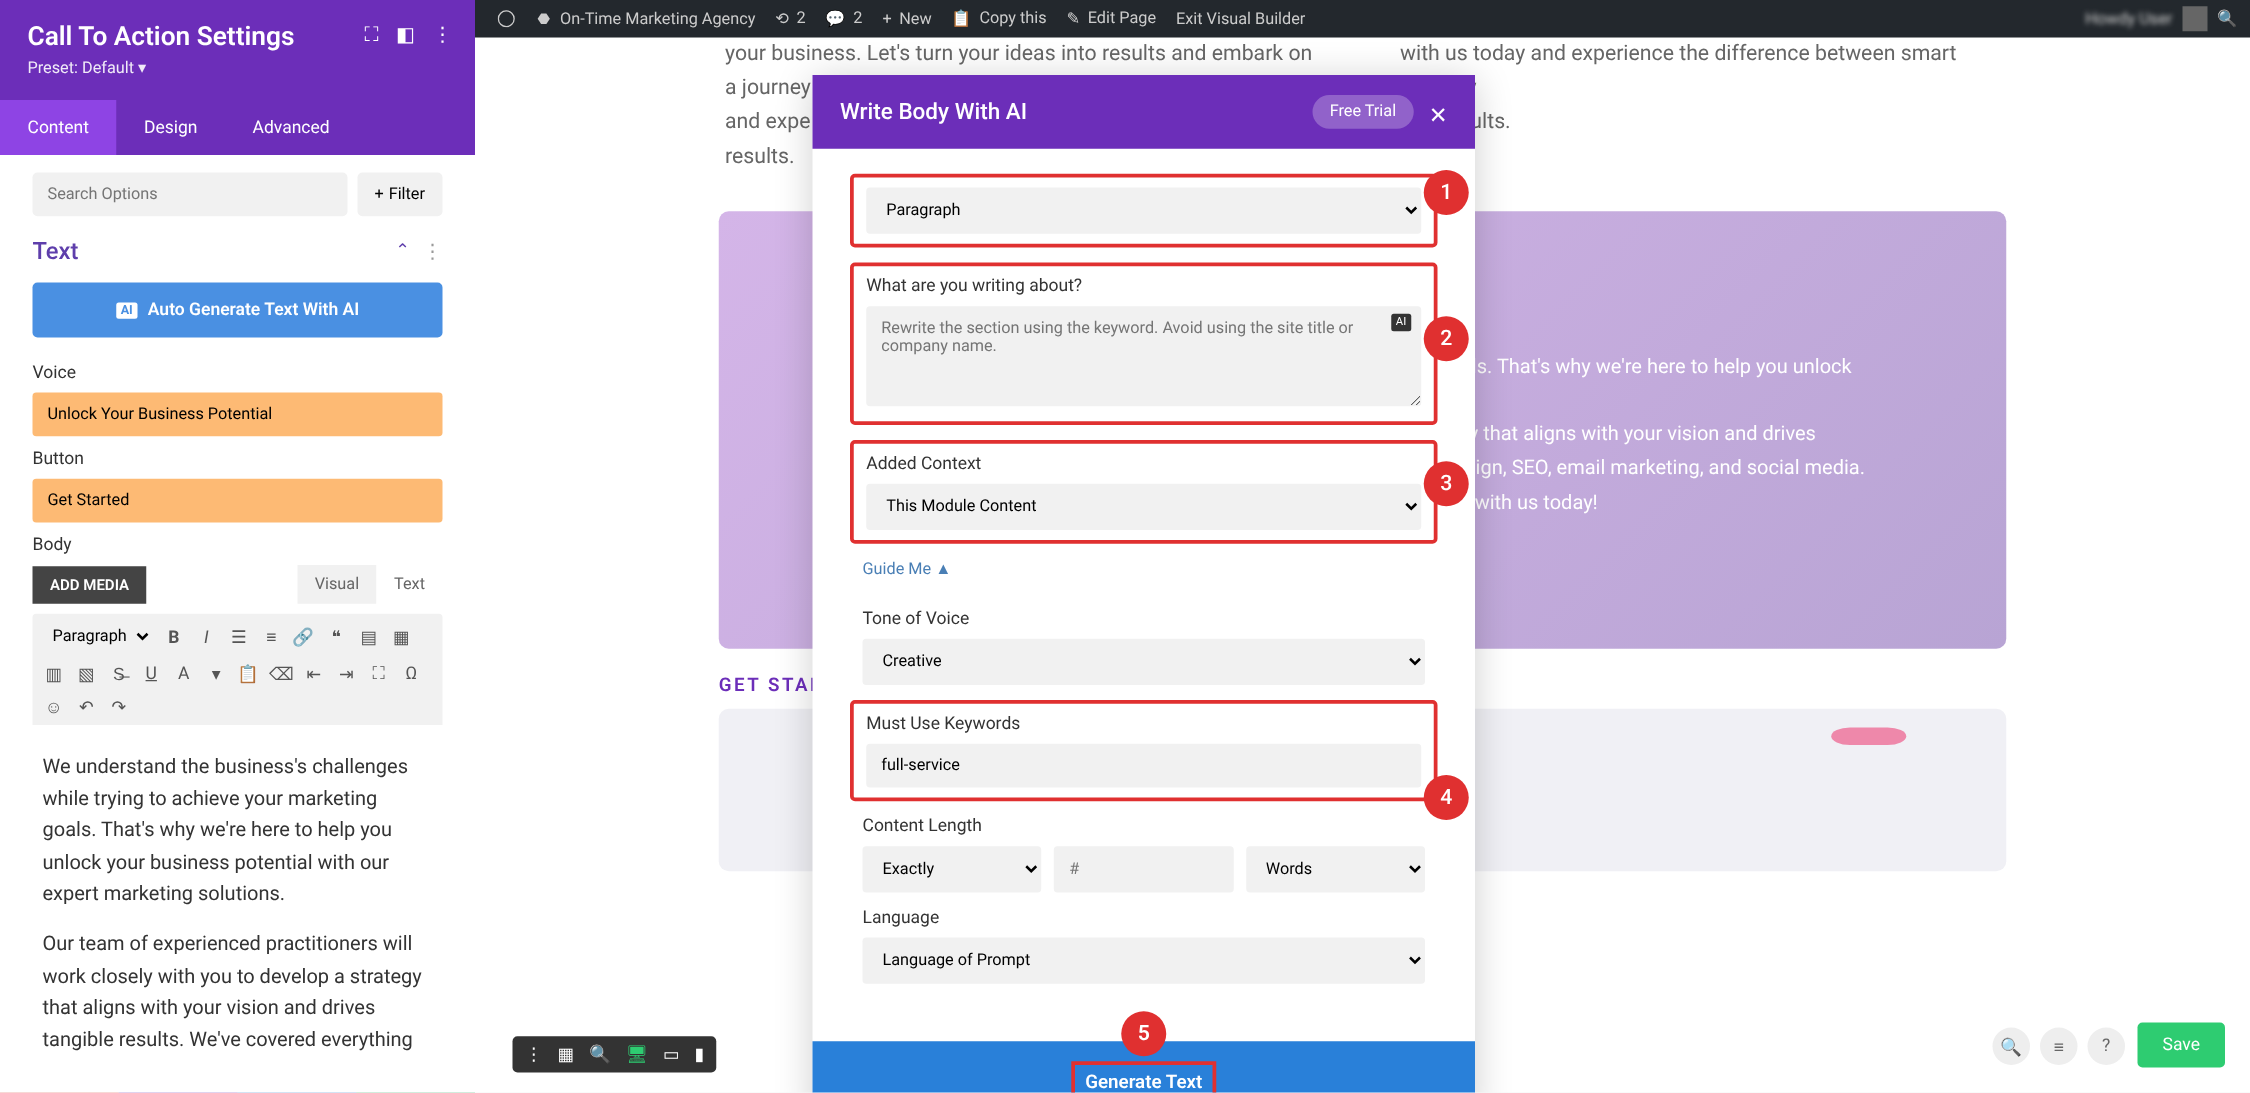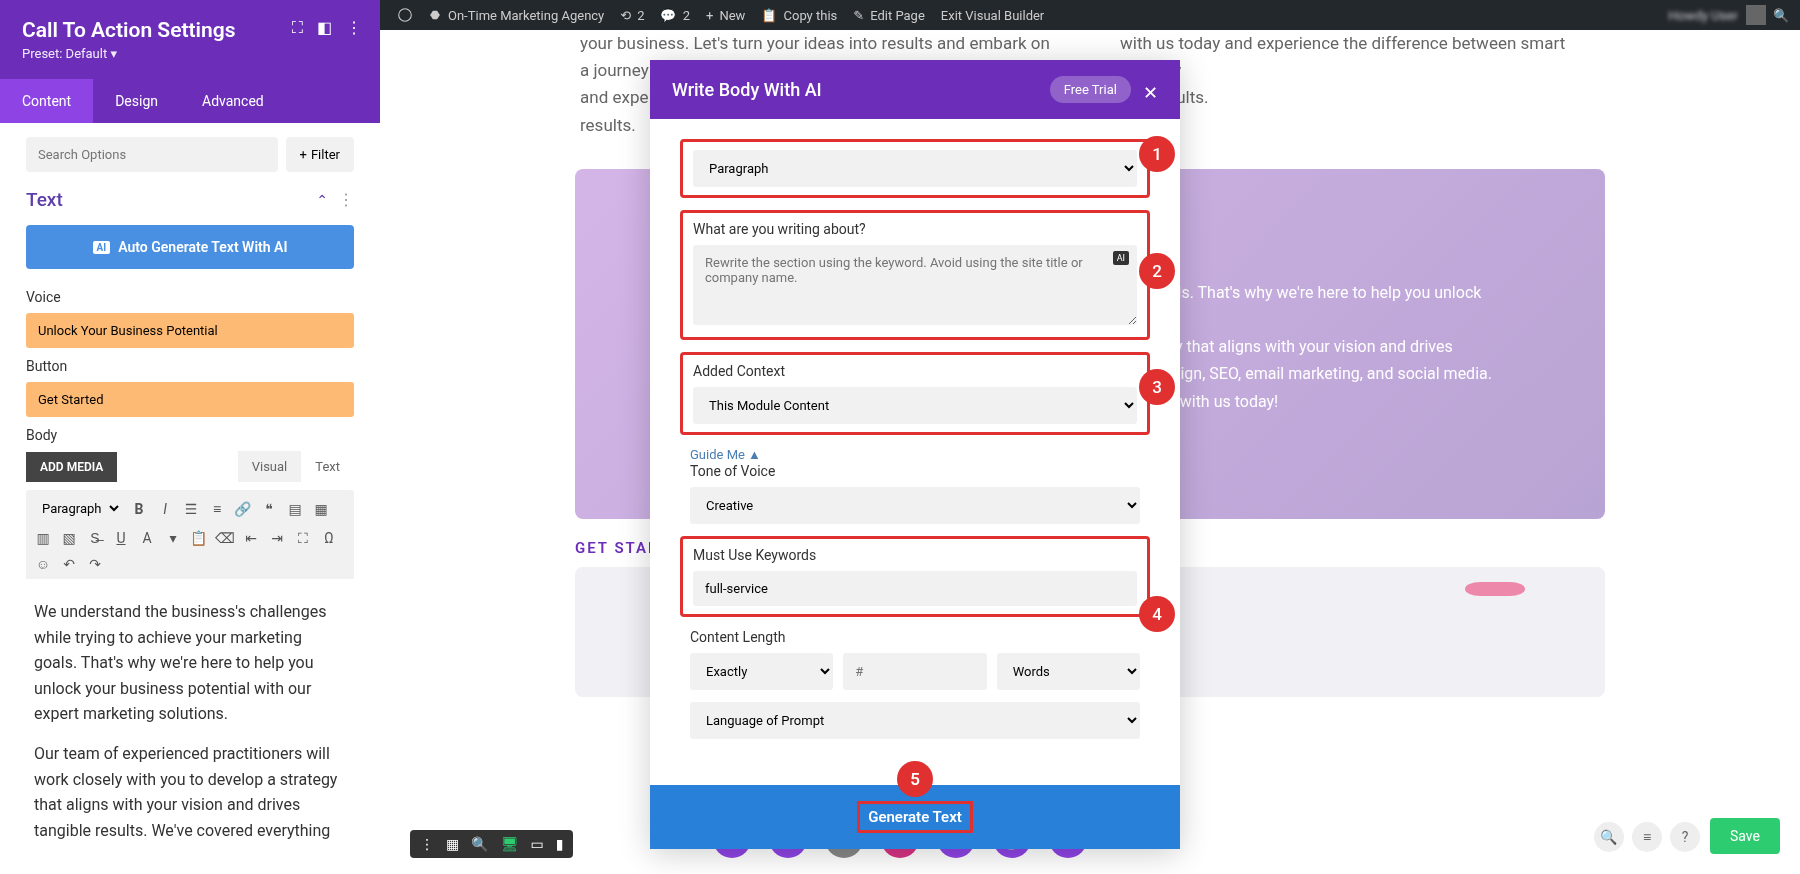--- a/index.html
+++ b/index.html
@@ -58,21 +58,21 @@
 .free-trial{background:rgba(255,255,255,.25);padding:6px 14px;border-radius:14px;font-size:13px;margin-right:12px}
 .modal-close{cursor:pointer;font-size:18px}
 .modal-body{padding:20px 30px}
 .m-field{border:3px solid #e03030;border-radius:4px;padding:8px 10px;margin-bottom:12px;position:relative}
 .m-field.noborder{border:none;padding:0 10px}
 .m-label{font-size:14px;color:#333;margin-bottom:8px}
 .m-select,.m-input{width:100%;background:#f1f1f1;border:none;padding:10px 12px;border-radius:3px;font-size:13px}
 .m-textarea{width:100%;background:#f1f1f1;border:none;padding:10px 12px;border-radius:3px;font-size:13px;height:80px;resize:vertical}
 .ai-icon-box{position:absolute;right:18px;top:38px;background:#333;color:#fff;font-size:9px;padding:2px 4px;border-radius:2px}
 .callout{position:absolute;right:-28px;width:36px;height:36px;background:#e03030;border-radius:50%;color:#fff;display:flex;align-items:center;justify-content:center;font-size:17px;font-weight:500;z-index:2}
-.guide-me{color:#4a7fb5;font-size:13px;margin-bottom:1px;cursor:pointer}
+.guide-me{color:#4a7fb5;font-size:13px;margin-bottom:24px;cursor:pointer}
 .row{display:flex;gap:10px}
 .row>*{flex:1}
 .gen-btn-wrap{margin-top:14px}
 .gen-btn{width:100%;background:#2980d9;color:#fff;border:none;padding:16px;font-size:15px;font-weight:600;cursor:pointer;position:relative}
 .gen-btn-label{border:3px solid #e03030;display:inline-block;padding:4px 8px}
 .callout5{position:absolute;top:-24px;left:50%;transform:translateX(-50%);width:36px;height:36px;background:#e03030;border-radius:50%;color:#fff;display:flex;align-items:center;justify-content:center;font-size:17px}
 .dev-toolbar{position:absolute;bottom:16px;left:410px;background:#333;border-radius:4px;padding:6px 10px;display:flex;gap:12px;z-index:2}
 .dev-toolbar span{color:#fff;cursor:pointer;font-size:14px;display:flex;align-items:center}
 .circle-btns{position:absolute;bottom:16px;left:50%;transform:translateX(-50%);display:flex;gap:18px;z-index:2}
 .cbtn{width:38px;height:38px;border-radius:50%;background:#8e44e4;color:#fff;display:flex;align-items:center;justify-content:center;cursor:pointer;font-size:18px}
@@ -263,20 +263,21 @@
     </div>
     <div class="m-field noborder">
       <div class="m-label">Content Length</div>
       <div class="row">
         <select class="m-select"><option>Exactly</option></select>
         <input class="m-input" placeholder="#" style="">
         <select class="m-select"><option>Words</option></select>
       </div>
     </div>
     <div class="m-field noborder">
+      <div class="m-label">Language</div>
       <select class="m-select"><option>Language of Prompt</option></select>
     </div>
   </div>
   <div class="gen-btn-wrap">
     <button class="gen-btn">
       <div class="callout5">5</div>
       <span class="gen-btn-label">Generate Text</span>
     </button>
   </div>
 </div>

